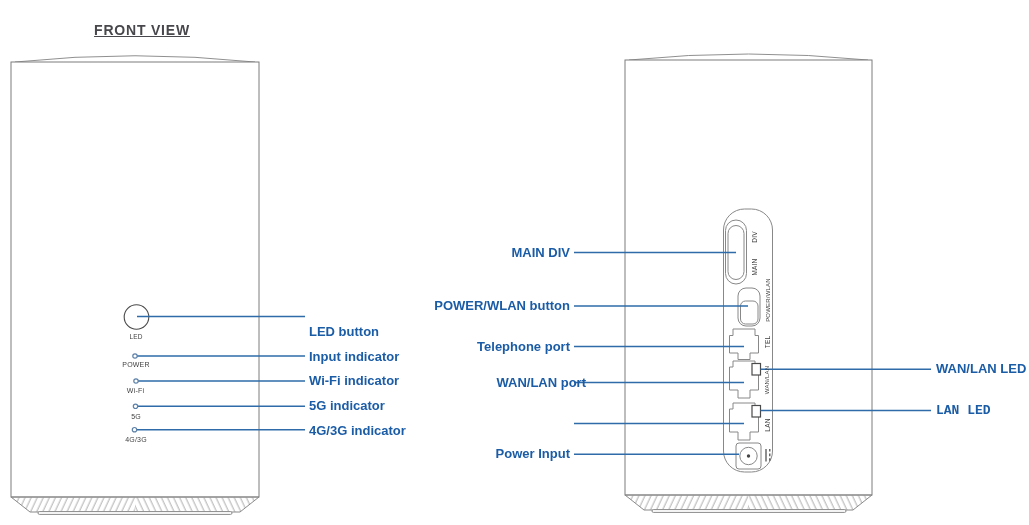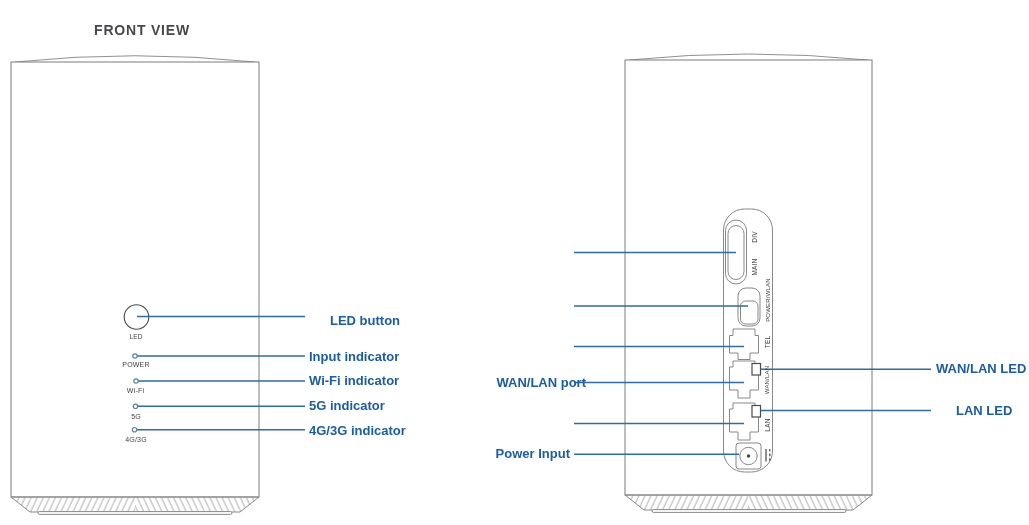--- a/index.html
+++ b/index.html
@@ -122,40 +122,43 @@
     </g>
 
     <g fill="#ffffff" stroke="#5c80a8" stroke-width="1.2">
       <circle cx="135" cy="356" r="2.2"></circle>
       <circle cx="136" cy="381" r="2.2"></circle>
       <circle cx="135.5" cy="406.3" r="2.2"></circle>
       <circle cx="134.5" cy="429.7" r="2.2"></circle>
     </g>
   </svg>
 
-  <div class="title" style="left:42px;top:22px;">FRONT VIEW</div>
+  <div class="title" style="left:42px;top:22px;text-decoration:underline;">FRONT VIEW</div>
 
   <div class="dev tiny" style="left:96px;top:333px;">LED</div>
   <div class="dev" style="left:96px;top:361px;">POWER</div>
   <div class="dev" style="left:95.5px;top:387px;">Wi-Fi</div>
   <div class="dev" style="left:96px;top:412.5px;">5G</div>
   <div class="dev" style="left:96px;top:435.5px;">4G/3G</div>
 
-  <div class="callout" style="left:309px;top:313px;margin-left:21px;">LED button</div>
+  <div class="callout" style="left:309px;top:324px;">LED button</div>
   <div class="callout" style="left:309px;top:348.5px;">Input indicator</div>
   <div class="callout" style="left:309px;top:373px;">Wi-Fi indicator</div>
   <div class="callout" style="left:309px;top:398.3px;">5G indicator</div>
   <div class="callout" style="left:309px;top:423px;">4G/3G indicator</div>
 
   <div class="rot" style="left:753.5px;top:237px;">DIV</div>
   <div class="rot" style="left:753.5px;top:266.5px;">MAIN</div>
   <div class="rot long" style="left:767.5px;top:300px;">POWER/WLAN</div>
   <div class="rot" style="left:766.5px;top:342px;">TEL</div>
   <div class="rot long" style="left:767px;top:380px;">WAN/LAN</div>
   <div class="rot" style="left:767px;top:424.5px;">LAN</div>
 
+  <div class="callout ra" style="left:300px;top:244.5px;">MAIN DIV</div>
+  <div class="callout ra" style="left:300px;top:298px;">POWER/WLAN button</div>
+  <div class="callout ra" style="left:300px;top:338.5px;">Telephone port</div>
   <div class="callout ra" style="left:316px;top:374.5px;">WAN/LAN port</div>
   <div class="callout ra" style="left:300px;top:446.3px;">Power Input</div>
 
   <div class="callout" style="left:936px;top:361.3px;text-align:right;">WAN/LAN LED</div>
-  <div class="callout" style="left:956px;top:402.5px;">LAN LED</div>
+  <div class="callout" style="left:936px;top:402.5px;font-family:Liberation Mono, monospace;">LAN LED</div>
 
 </div>
 
 </body></html>

